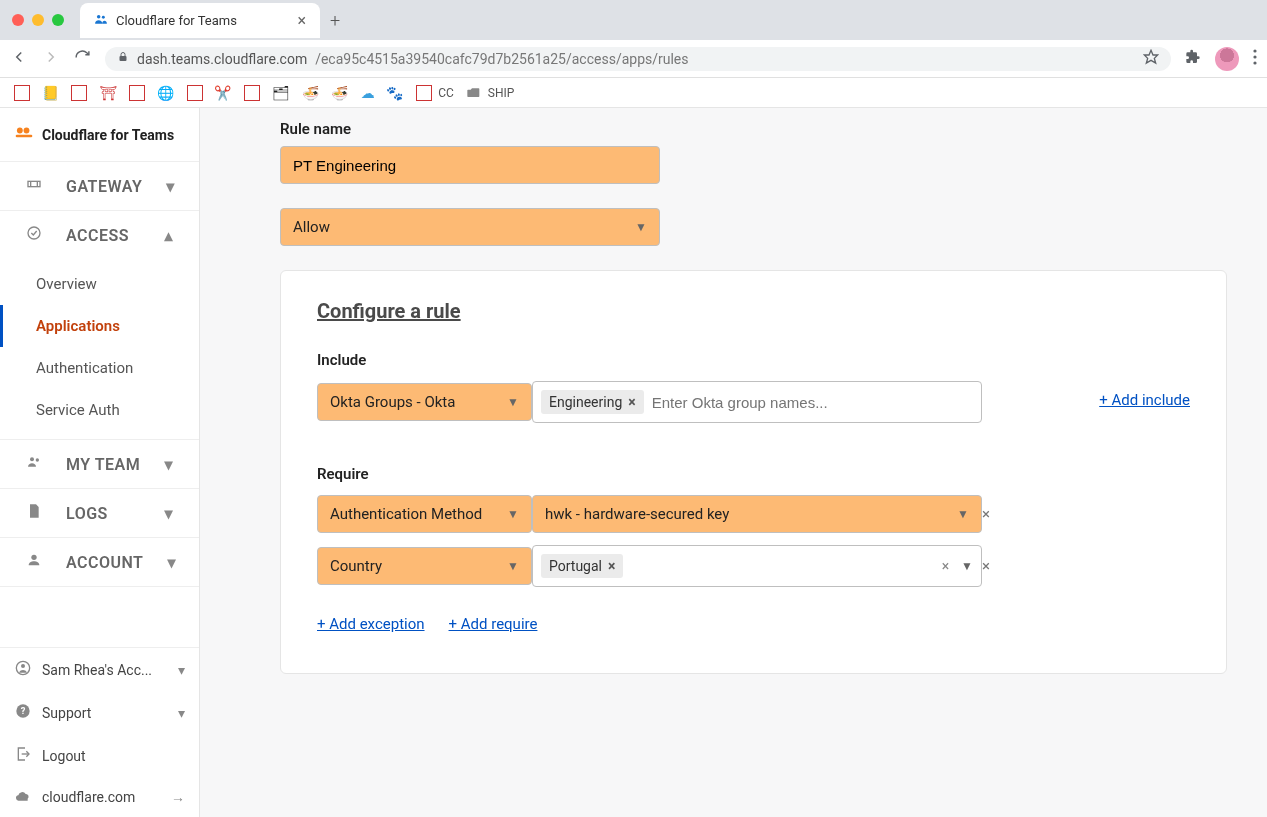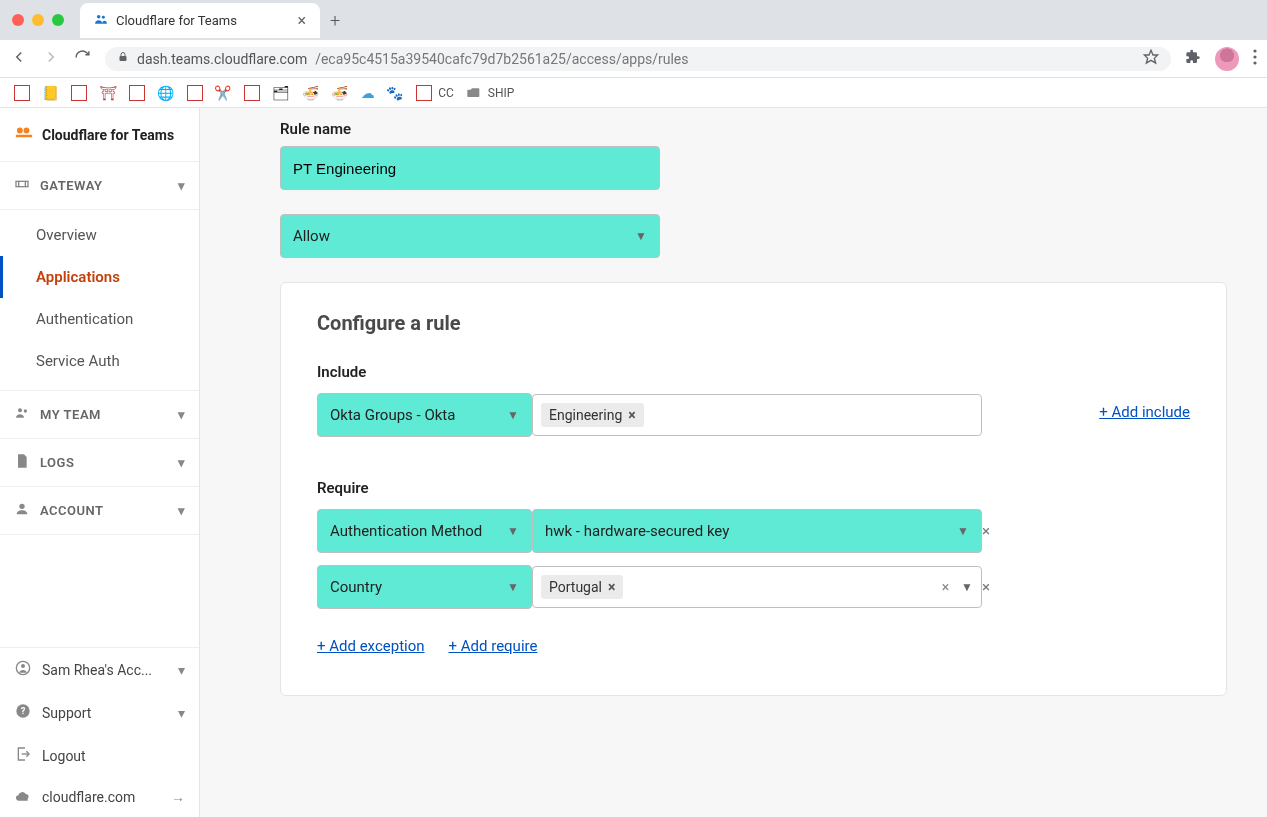--- a/index.html
+++ b/index.html
@@ -29,40 +29,40 @@
 .bm-folder { display:flex; align-items:center; gap:6px; color:#555; font-size:12px; }
 .bm-folder svg { width:16px; height:16px; }
 
 
 .app { display:flex; height: calc(817px - 40px - 38px - 30px); }
 .sidebar { width:200px; border-right:1px solid #e5e5e5; display:flex; flex-direction:column; background:#fff; }
 .brand { display:flex; align-items:center; gap:8px; padding:16px 14px; border-bottom:1px solid #eee; }
 .brand-icon { color:#f6821f; font-size:18px; }
 .brand-text { font-weight:700; font-size:14px; }
 .nav-section { border-bottom:1px solid #eee; }
-.nav-head { display:flex; align-items:center; gap:10px; padding:14px 14px; color:#666; font-weight:600; letter-spacing:.5px; font-size:13px; text-transform:uppercase; cursor:pointer; }
+.nav-head { display:flex; align-items:center; gap:24px; padding:14px 26px; color:#666; font-weight:600; letter-spacing:.5px; font-size:16px; text-transform:uppercase; cursor:pointer; }
 .nav-head .chev { margin-left:auto; color:#888; }
 .nav-sub { padding:4px 0 8px; }
 .nav-item { padding:12px 14px 12px 36px; color:#555; cursor:pointer; font-size:15px; }
 .nav-item.active { color:#c2410c; font-weight:600; border-left:3px solid #0051c3; background:#fff; padding-left:33px; }
 .side-bottom { margin-top:auto; border-top:1px solid #eee; }
 .side-row { display:flex; align-items:center; gap:10px; padding:12px 14px; color:#444; font-size:14px; cursor:pointer; }
 .side-row .chev { margin-left:auto; color:#888; }
 .side-row .iconbox { width:18px; text-align:center; color:#666; }
 
 .main { flex:1; background:#f7f7f8; overflow:auto; padding: 12px 40px 40px 80px; }
 
 .field-label { font-weight:600; font-size:15px; margin-bottom:8px; color:#222; }
 .field-block { margin-bottom:24px; }
-.input, .select { background:#5eead4; border:1px solid #bfbfbf; border-radius:4px; height:44px; padding:0 12px; font-size:15px; display:flex; align-items:center; width:380px; }
+.input, .select { background:#fdba74; border:1px solid #bfbfbf; border-radius:4px; height:38px; padding:0 12px; font-size:15px; display:flex; align-items:center; width:380px; }
 .select { justify-content:space-between; cursor:pointer; }
 .select .caret { color:#666; font-size:12px; }
 
 .card { background:#fff; border:1px solid #e5e5e5; border-radius:6px; padding:28px 36px 40px; }
-.card h2 { font-size:20px; font-weight:700; color:#4a4a4a; margin-bottom:28px; }
+.card h2 { font-size:20px; font-weight:700; color:#4a4a4a; margin-bottom:28px;text-decoration:underline; }
 .section-label { font-weight:600; font-size:15px; margin-bottom:12px; }
 .rule-row { display:flex; align-items:center; margin-bottom:12px; }
 .sel-narrow { width:215px; }
 .tagbox { flex:1; max-width:450px; background:#fff; border:1px solid #bfbfbf; border-radius:4px; min-height:42px; padding:4px 8px; display:flex; align-items:center; gap:8px; flex-wrap:wrap; }
 .tag { background:#ebebeb; border-radius:3px; padding:4px 8px; display:flex; align-items:center; gap:6px; font-size:14px; color:#333; }
 .tag .x { font-size:14px; color:#555; cursor:pointer; font-weight:bold; }
 .tagbox input { border:none; outline:none; flex:1; font-size:15px; min-width:120px; background:transparent; }
 .tagbox .clear { color:#888; cursor:pointer; padding:0 4px; }
 .value-select { flex:1; max-width:450px; }
 .link { color:#0051c3; text-decoration:underline; cursor:pointer; font-size:15px; }
@@ -191,20 +191,28 @@
               <rect x="3" y="8" width="18" height="8"></rect>
               <line x1="7" y1="8" x2="7" y2="16"></line>
               <line x1="17" y1="8" x2="17" y2="16"></line>
             </svg></span>
         <span>GATEWAY</span>
         <span class="chev">▾</span>
       </div>
     </div>
 
     <div class="nav-section">
+      <div class="nav-head">
+        <span><svg width="16" height="16" viewBox="0 0 24 24" fill="none" stroke="#888" stroke-width="2">
+              <circle cx="12" cy="12" r="9"></circle>
+              <path d="M8 12l3 3 5-6"></path>
+            </svg></span>
+        <span>ACCESS</span>
+        <span class="chev">▴</span>
+      </div>
       <div class="nav-sub">
         <div class="nav-item">Overview</div>
         <div class="nav-item active">Applications</div>
         <div class="nav-item">Authentication</div>
         <div class="nav-item">Service Auth</div>
       </div>
     </div>
 
     <div class="nav-section">
       <div class="nav-head">
@@ -294,20 +302,21 @@
         <div class="rule-row" style="flex:1;">
           <div class="select sel-narrow">
             <span>Okta Groups - Okta</span>
             <span class="caret">▼</span>
           </div>
           <div class="tagbox">
             <span class="tag">
               <span>Engineering</span>
               <span class="x">×</span>
             </span>
+            <input placeholder="Enter Okta group names..." style="">
           </div>
         </div>
         <div class="include-add">
           <span class="link">+ Add include</span>
         </div>
       </div>
 
       <div class="spacer-section"></div>
 
       <div class="section-label">Require</div>

